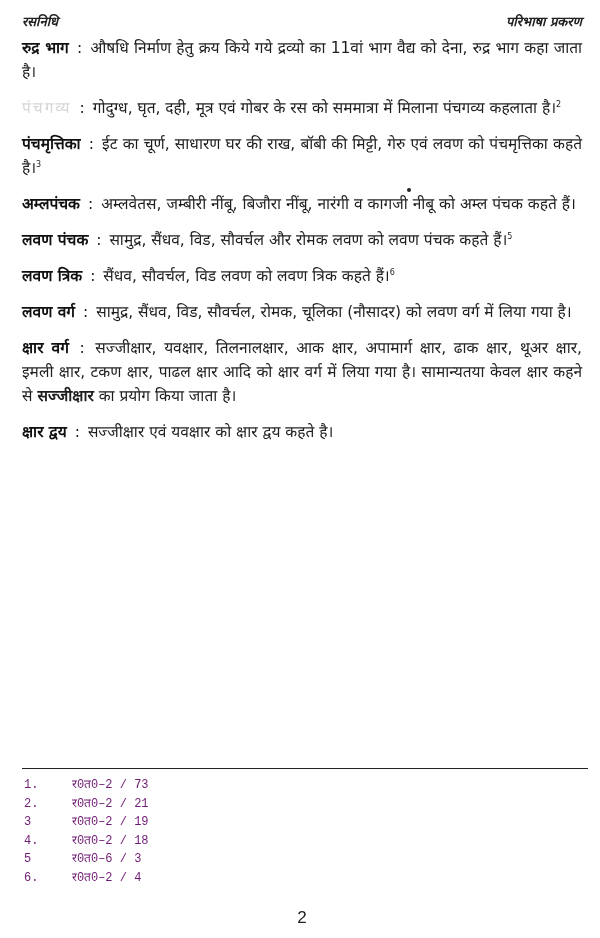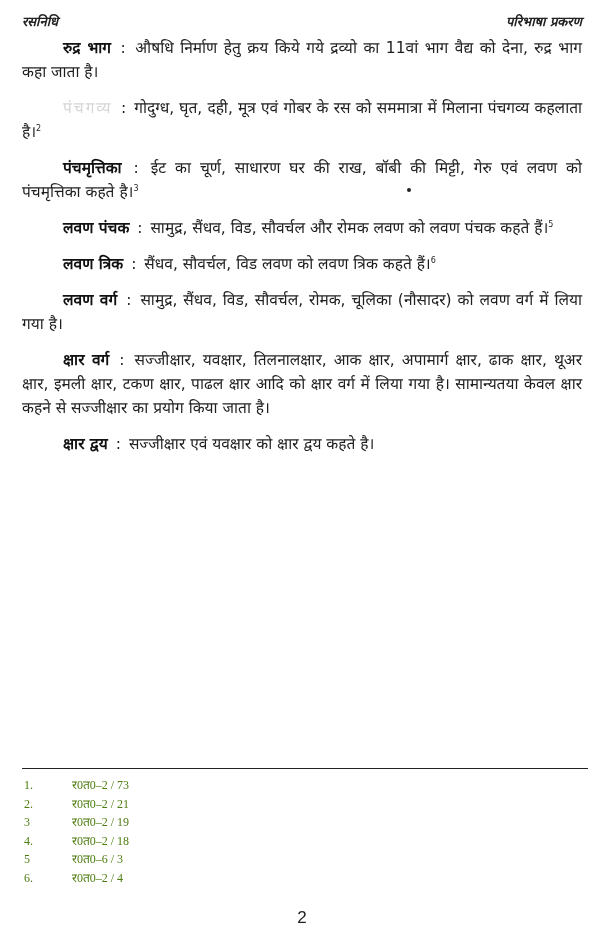--- a/index.html
+++ b/index.html
@@ -45,34 +45,33 @@
   .entry {
     font-size: 15.5px;
     line-height: 24px;
     margin: 0 0 12px 0;
     text-align: justify;
     color: #1e1e1e;
   }
   .entry .term {
     font-weight: bold;
     color: #111;
-    margin-left: 41px;
   }
   .entry .term.faded {
     color: #d6d6d6;
     font-weight: normal;
     letter-spacing: 2px;
   }
   .entry .sep { margin: 0 3px; }
   .entry sup {
     font-size: 8px;
     vertical-align: super;
     line-height: 0;
   }
-  .entry .emph { font-weight: normal; }
+  .entry .emph { font-weight: bold; }
 
   .stray-dot {
     position: absolute;
     left: 385px;
     top: 188px;
     width: 4px;
     height: 4px;
     background: #222;
     border-radius: 50%;
   }
@@ -83,23 +82,23 @@
     left: 0;
     width: 566px;
     height: 0;
     border-top: 1.5px solid #222;
   }
   .footnotes {
     position: absolute;
     top: 776px;
     left: 2px;
     width: 400px;
-    font-family: Liberation Serif, serif;
+    font-family: Liberation Mono, monospace;
     font-size: 12px;
-    color: #4d7c0f;
+    color: #701a75;
   }
   .footnote {
     height: 18.5px;
     line-height: 18.5px;
     white-space: nowrap;
   }
   .footnote .num {
     display: inline-block;
     width: 48px;
   }
@@ -139,20 +138,25 @@
       <span>गोदुग्ध, घृत, दही, मूत्र एवं गोबर के रस को सममात्रा में मिलाना पंचगव्य कहलाता है।</span><sup>2</sup>
     </p>
 
     <p class="entry">
       <span class="term">पंचमृत्तिका</span>
       <span class="sep">:</span>
       <span>ईट का चूर्ण, साधारण घर की राख, बॉबी की मिट्टी, गेरु एवं लवण को पंचमृत्तिका कहते है।</span><sup>3</sup>
     </p>
 
 
+    <p class="entry">
+      <span class="term">अम्लपंचक</span>
+      <span class="sep">:</span>
+      <span>अम्लवेतस, जम्बीरी नींबू, बिजौरा नींबू, नारंगी व कागजी नीबू को अम्ल पंचक कहते हैं।</span>
+    </p>
 
     <p class="entry">
       <span class="term">लवण पंचक</span>
       <span class="sep">:</span>
       <span>सामुद्र, सैंधव, विड, सौवर्चल और रोमक लवण को लवण पंचक कहते हैं।</span><sup>5</sup>
     </p>
 
     <p class="entry">
       <span class="term">लवण त्रिक</span>
       <span class="sep">:</span>

